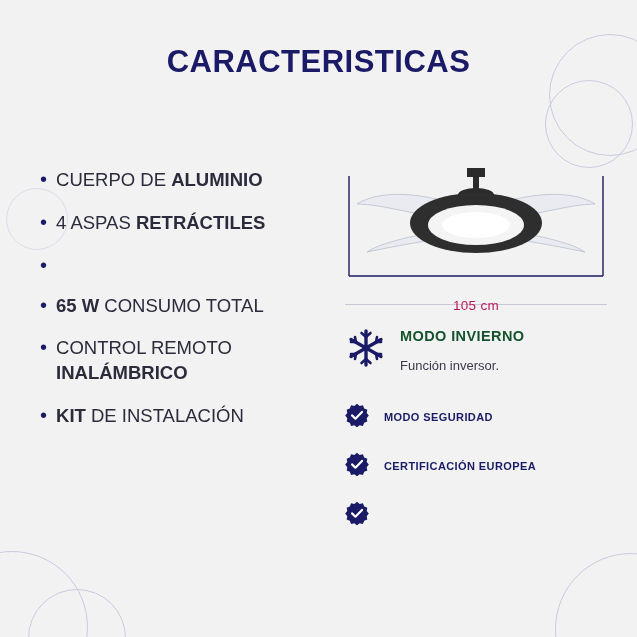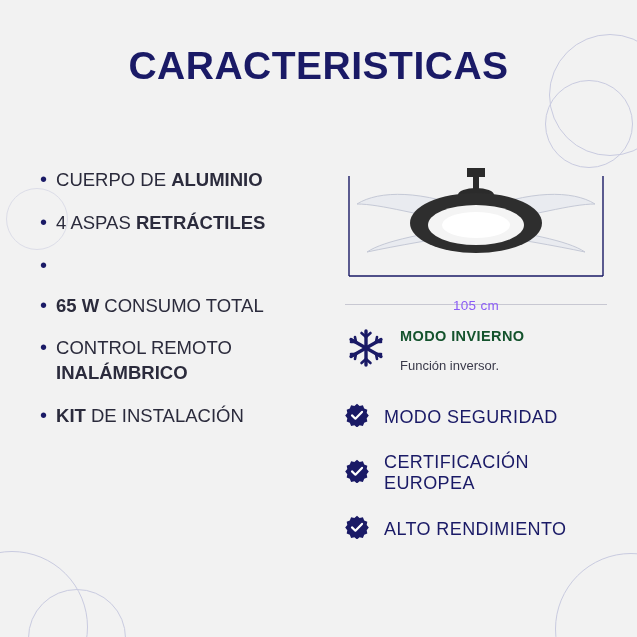--- a/index.html
+++ b/index.html
@@ -33,21 +33,21 @@
   .deco-4 { width: 96px; height: 96px; left: 28px; bottom: -50px; }
   .deco-5 { width: 150px; height: 150px; right: -70px; bottom: -68px; }
   .deco-6 { width: 60px; height: 60px; left: 6px; top: 188px; border-color: #dcdde8; }
 
   .title {
     position: absolute;
     top: 44px;
     left: 0;
     width: 637px;
     text-align: center;
-    font-size: 39px;
+    font-size: 31px;
     font-weight: bold;
     letter-spacing: 0.5px;
     color: #1a1a66;
   }
 
   
   .features {
     position: absolute;
     top: 168px;
     left: 40px;
@@ -78,21 +78,21 @@
     top: 160px;
     width: 262px;
   }
   .fan-area {
     position: relative;
     height: 130px;
   }
   .dim-label {
     text-align: center;
     font-size: 13.5px;
-    color: #8b5cf6;
+    color: #be185d;
     margin-top: 4px;
     letter-spacing: 0.3px;
   }
   .divider {
     height: 1px;
     background: #c8c8d2;
     margin: 14px 0 0 0;
   }
 
   .winter {
@@ -114,22 +114,22 @@
   }
 
   .checklist { margin-top: 30px; }
   .check-row {
     display: flex;
     align-items: center;
     margin-bottom: 21px;
   }
   .check-icon { flex: 0 0 auto; margin-right: 15px; }
   .check-label {
-    font-size: 18px;
-    font-weight: normal;
+    font-size: 11px;
+    font-weight: bold;
     color: #1a1a66;
     letter-spacing: 0.4px;
   }
 </style>
 </head>
 <body>
 
 <div class="page">
 
   <div class="deco deco-1"></div>
@@ -254,18 +254,17 @@
       </div>
 
 
       <div class="check-row">
         <span class="check-icon">
           <svg width="24" height="24" viewBox="0 0 24 24">
             <path d="M12 0.8 14.6 2.9 17.9 2.3 19.2 5.4 22.3 6.7 21.7 10 23.8 12.6 21.7 15.2 22.3 18.5 19.2 19.8 17.9 22.9 14.6 22.3 12 24.4 9.4 22.3 6.1 22.9 4.8 19.8 1.7 18.5 2.3 15.2 0.2 12.6 2.3 10 1.7 6.7 4.8 5.4 6.1 2.3 9.4 2.9Z" fill="#1a1a66"></path>
             <path d="M7 12.4 L10.4 15.7 L17 8.9" fill="none" stroke="#ffffff" stroke-width="2.2" stroke-linecap="round" stroke-linejoin="round"></path>
           </svg>
         </span>
-        <span class="check-label">ALTO RENDIMIENTO</span>
       </div>
 
     </div>
   </div>
 </div>
 
 </body></html>

